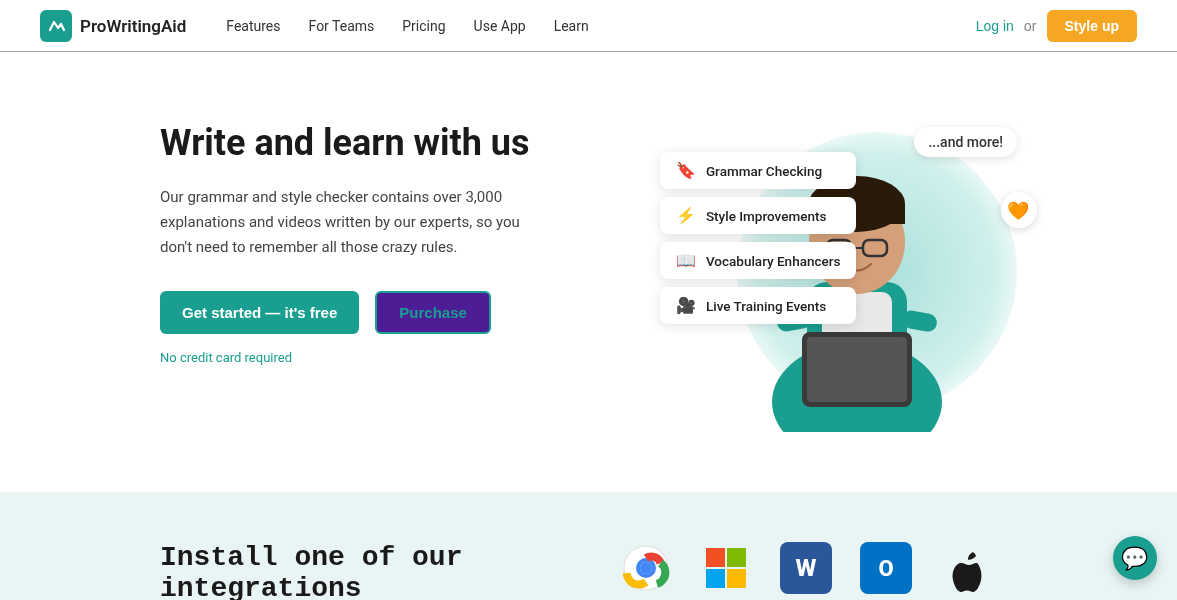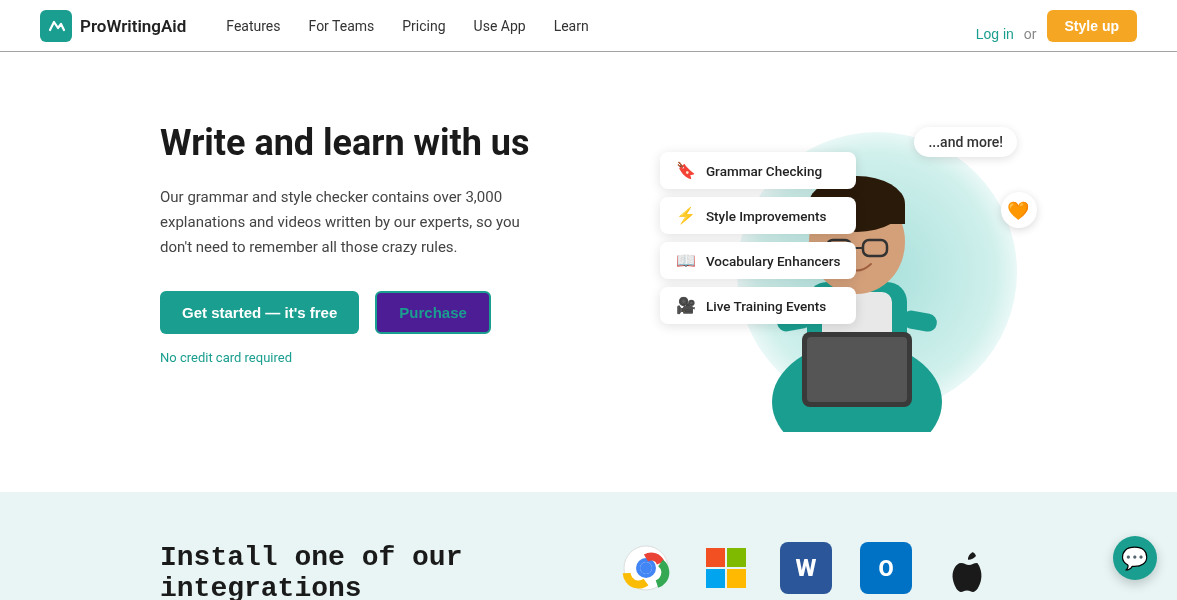--- a/index.html
+++ b/index.html
@@ -11,21 +11,21 @@
       border-bottom: 1px solid #a3a3a3; background: #fff; position: relative; z-index: 10;
     }
     .logo-area { display: flex; align-items: center; gap: 8px; margin-right: 40px; }
     .logo-icon {
       width: 32px; height: 32px; background: #1a9e8f; border-radius: 6px;
       display: flex; align-items: center; justify-content: center; color: #fff; font-size: 14px; font-weight: bold;
     }
     .logo-text { font-size: 17px; font-weight: 600; color: #222; }
     .nav-links { display: flex; gap: 28px; align-items: center; flex: 1; }
     .nav-link { font-size: 14px; color: #333; text-decoration: none; cursor: pointer; }
-    .nav-right { display: flex; align-items: flex-end; gap: 10px; }
+    .nav-right { display: flex; align-items: center; gap: 10px; }
     .login-btn { font-size: 14px; color: #1a9e8f; cursor: pointer; background: none; border: none; }
     .or-text { font-size: 14px; color: #888; }
     .signup-btn {
       background: #f5a623; color: #fff; border: none; border-radius: 6px;
       padding: 8px 18px; font-size: 14px; font-weight: 600; cursor: pointer;
     }
 
     
     .hero {
       display: flex; align-items: flex-start; padding: 60px 120px 40px 160px;

